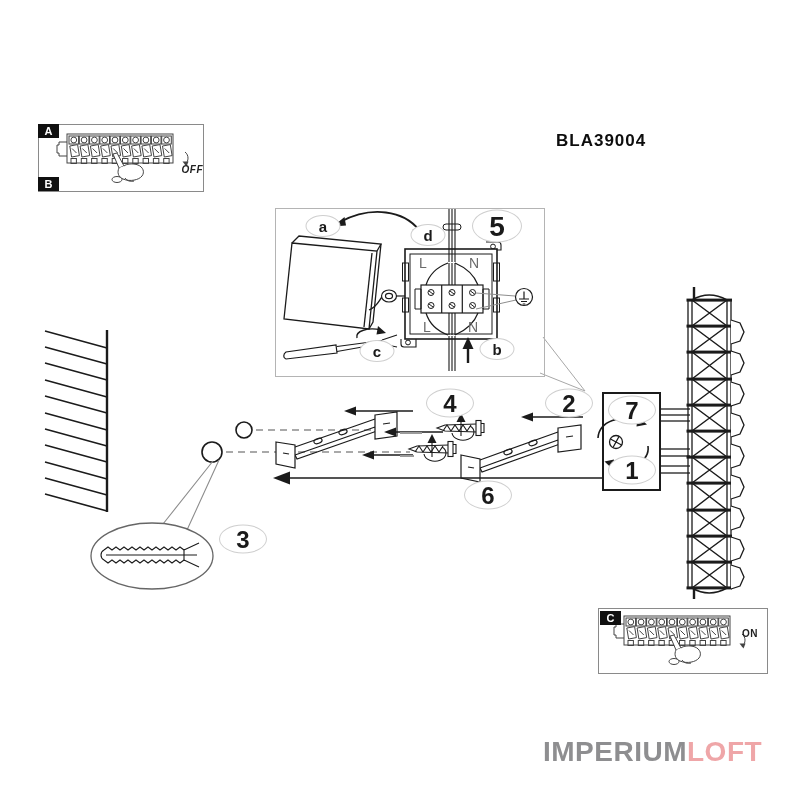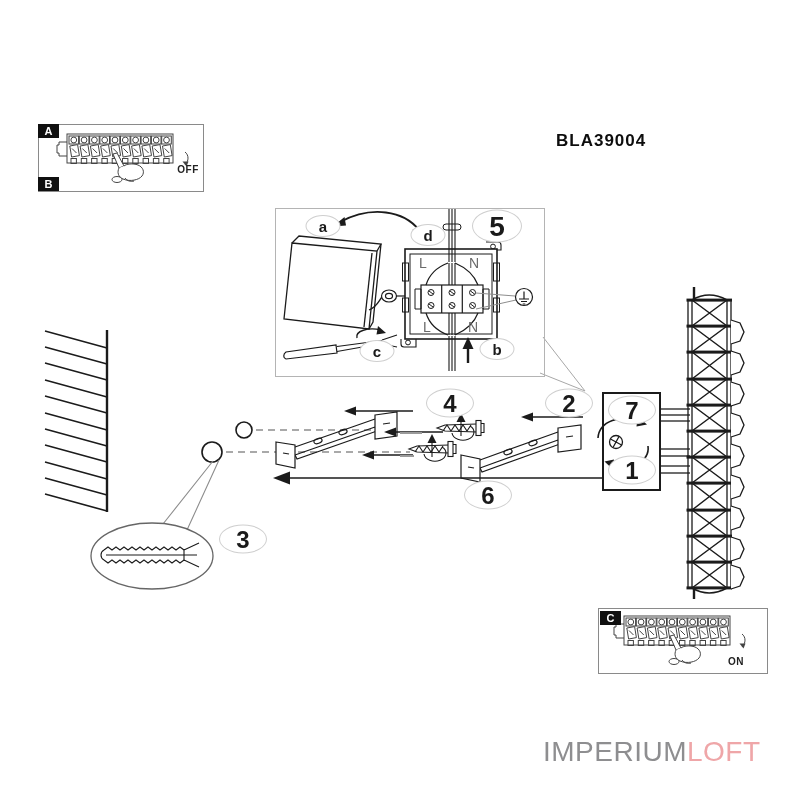--- a/index.html
+++ b/index.html
@@ -15,21 +15,21 @@
       border-radius:50%;display:flex;align-items:center;justify-content:center;
       font-weight:bold;z-index:5;}
   .co-num{width:46px;height:27px;font-size:24px;}
   .co-big{width:48px;height:31px;font-size:28px;}
   .co-sm{width:33px;height:20px;font-size:15px;}
   .tn{position:absolute;transform:translate(-50%,-50%);font-size:14px;color:#6a6a6a;
       font-weight:400;z-index:4;}
   .state{position:absolute;font-weight:bold;font-size:10px;letter-spacing:.5px;color:#222;z-index:6;}
   .code{position:absolute;left:556px;top:131px;font-size:17px;font-weight:bold;
         letter-spacing:1px;color:#0d0d0d;z-index:6;}
-  .logo{position:absolute;left:543px;top:736px;font-size:28px;font-weight:400;
+  .logo{position:absolute;left:543px;top:736px;font-size:28px;font-weight:700;
         letter-spacing:.5px;z-index:6;}
   .logo .g{color:#8e8e90;}
   .logo .p{color:#efa6a8;}
 </style>
 </head>
 <body>
 
 <div class="canvas">
 
   <svg width="0" height="0" style="position:absolute" aria-hidden="true">
@@ -297,21 +297,21 @@
       </g>
     </g>
   </svg>
 
   <div class="frame" style="left:38px;top:124px;width:164px;height:66px;"></div>
   <div class="badge" style="left:38px;top:124px;">A</div>
   <div class="badge" style="left:38px;top:177px;">B</div>
   <svg class="layer" style="left:55px;top:132px;z-index:5;" width="150" height="55" viewBox="0 0 150 55">
       <use href="#tstrip"></use>
     </svg>
-  <div class="state" style="left:173px;top:164px;width:30px;text-align:center;">OFF</div>
+  <div class="state" style="left:173px;top:164px;width:30px;text-align:right;font-style:italic;">OFF</div>
 
   <div class="code">BLA39004</div>
 
   <div class="frame detail" style="left:275px;top:208px;width:268px;height:167px;"></div>
 
   <div class="tn" style="left:423px;top:263px;">L</div>
   <div class="tn" style="left:474px;top:263px;">N</div>
   <div class="tn" style="left:427px;top:327px;">L</div>
   <div class="tn" style="left:473px;top:327px;">N</div>
 
@@ -326,19 +326,19 @@
   <div class="co co-num" style="left:488px;top:495px;">6</div>
   <div class="co co-num" style="left:632px;top:410px;">7</div>
   <div class="co co-num" style="left:632px;top:470px;">1</div>
   <div class="co co-num" style="left:243px;top:539px;">3</div>
 
   <div class="frame" style="left:598px;top:608px;width:168px;height:64px;"></div>
   <div class="badge" style="left:600px;top:611px;">C</div>
   <svg class="layer" style="left:612px;top:614px;z-index:5;" width="150" height="55" viewBox="0 0 150 55">
       <use href="#tstrip"></use>
     </svg>
-  <div class="state" style="left:728px;top:656px;width:30px;text-align:left;">ON</div>
+  <div class="state" style="left:728px;top:628px;width:30px;text-align:right;">ON</div>
 
   <div class="logo">
     <span class="g">IMPERIUM</span><span class="p">LOFT</span>
   </div>
 
 </div>
 
 </body></html>

